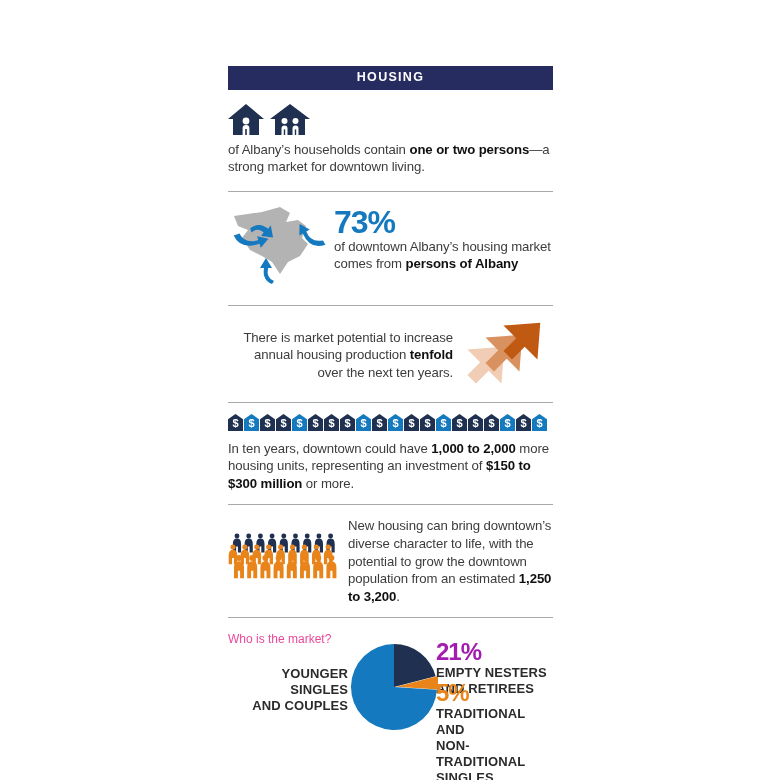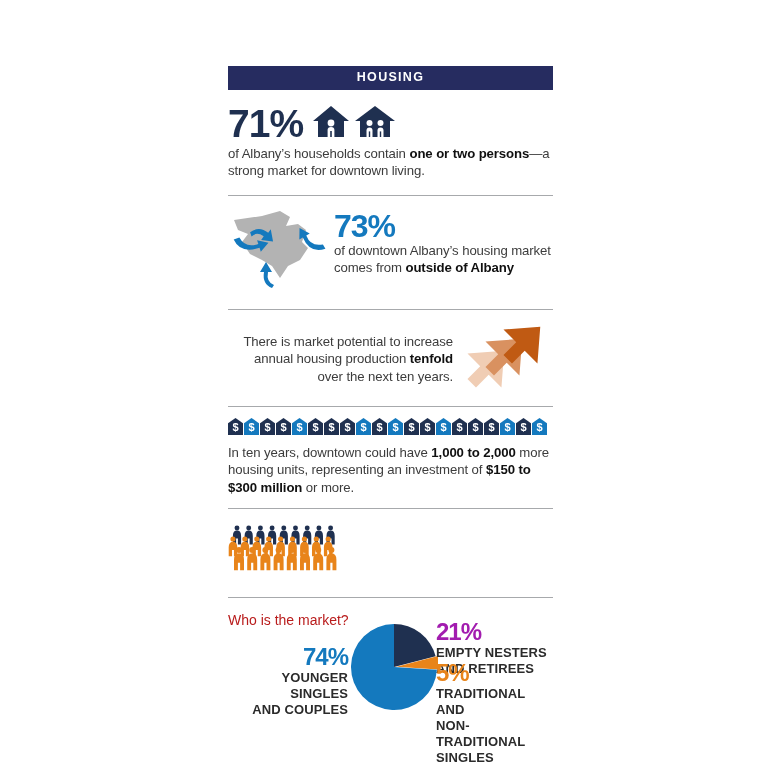--- a/index.html
+++ b/index.html
@@ -106,22 +106,22 @@
   }
 
   
   .s5 { padding: 12px 0 12px 0; display: flex; align-items: center; }
   .s5-people { width: 112px; flex: none; }
   .s5-text { flex: 1; padding-left: 8px; }
 
   
   .s6 { padding: 14px 0 0 0; position: relative; height: 115px; }
   .s6-q {
-    font-size: 14px;
-    color: #b91c1c;
+    font-size: 12px;
+    color: #ec4899;
     margin: 0 0 4px 0;
   }
   .pie-wrap {
     position: absolute;
     left: 122px;
     top: 25px;
     width: 88px;
     height: 88px;
   }
   .lbl-74 {
@@ -176,21 +176,20 @@
 </head>
 <body>
 
 <div id="page">
   <div class="sheet">
 
     <div class="header-bar">HOUSING</div>
 
     <div class="section s1">
       <div class="s1-top">
-        <div class="s1-num">71%</div>
         <div class="houses">
 
           <span>
             <svg width="36" height="31" viewBox="0 0 36 31">
               <path d="M18 0 L36 15 L31 15 L31 31 L5 31 L5 15 L0 15 Z" fill="#1f3050"></path>
               <circle cx="18" cy="17" r="3.4" fill="#ffffff"></circle>
               <path d="M14.6 31 L14.6 24 Q14.6 21 18 21 Q21.4 21 21.4 24 L21.4 31 Z" fill="#ffffff"></path>
               <rect x="17.2" y="25" width="1.6" height="6" fill="#1f3050"></rect>
             </svg>
           </span>
@@ -223,21 +222,21 @@
 
           <path d="M74 18 Q86 22 84 34 L80 34 L86 44 L92 34 L88 34 Q90 16 74 13 Z" fill="#1479be" transform="rotate(150 82 30)"></path>
 
           <path d="M44 80 Q34 76 36 64 L32 64 L38 54 L44 64 L40 64 Q38 74 46 77 Z" fill="#1479be"></path>
 
           <path d="M22 26 Q30 18 40 24 L42 20 L46 32 L34 32 L36 28 Q28 24 24 30 Z" fill="#1479be" transform="rotate(8 34 26)"></path>
         </svg>
       </div>
       <div class="s2-right">
         <div class="s2-num">73%</div>
-        <div class="body-text">of downtown Albany’s housing market comes from <b>outside of Albany</b></div>
+        <div class="body-text">of downtown Albany’s housing market comes from <b>persons of Albany</b></div>
       </div>
     </div>
     <div class="divider"></div>
 
     <div class="section s3">
       <div class="s3-text body-text">There is market potential to increase annual housing production <b>tenfold</b> over the next ten years.</div>
       <div class="s3-arrows">
         <svg width="95" height="68" viewBox="0 0 95 68">
 
           <path d="M24 68 L24 50 L6 50 L30 22 L54 50 L36 50 L36 68 Z" fill="#f0cdb4" transform="rotate(45 30 45)"></path>
@@ -439,36 +438,36 @@
             <g fill="#e8841a">
               <circle cx="90.19999999999999" cy="29" r="3"></circle>
               <path d="M85.19999999999999 49.2 L85.19999999999999 38.7 Q85.19999999999999 32.2 90.19999999999999 32.2 Q95.19999999999999 32.2 95.19999999999999 38.7 L95.19999999999999 49.2 L91.29999999999998 49.2 L91.29999999999998 41.7 L89.1 41.7 L89.1 49.2 Z"></path>
             </g>
             <g fill="#e8841a">
               <circle cx="103.39999999999999" cy="29" r="3"></circle>
               <path d="M98.39999999999999 49.2 L98.39999999999999 38.7 Q98.39999999999999 32.2 103.39999999999999 32.2 Q108.39999999999999 32.2 108.39999999999999 38.7 L108.39999999999999 49.2 L104.49999999999999 49.2 L104.49999999999999 41.7 L102.3 41.7 L102.3 49.2 Z"></path>
             </g>
           </svg>
       </div>
+      <div class="s5-text body-text">New housing can bring downtown’s diverse character to life, with the potential to grow the downtown population from an estimated <b>1,250 to 3,200</b>.</div>
     </div>
     <div class="divider"></div>
 
     <div class="section s6">
       <div class="s6-q">Who is the market?</div>
 
       <div class="pie-wrap">
         <svg id="pie-svg" width="88" height="88" viewBox="0 0 88 88">
             <path d="M44 44 L44 1 A43 43 0 0 1 85.64907592853113 33.30633485191124 Z" fill="#1f3050"></path>
             <path d="M46.4889049115077 43.764729216703714 L88.13798084003884 33.07106406861495 A43 43 0 0 1 89.40405423392339 46.464721556464184 Z" fill="#e8841a"></path>
             <path d="M44 44 L86.91514932241569 46.69999233976047 A43 43 0 1 1 43.99999999999999 1 Z" fill="#1479be"></path>
           </svg>
       </div>
 
       <div class="lbl-74">
-        <div class="pct">74%</div>
         <div class="sublbl">
           <span>YOUNGER SINGLES</span><br>
           <span>AND COUPLES</span>
         </div>
       </div>
 
       <div class="lbl-21">
         <div class="pct">21%</div>
         <div class="sublbl">
           <span>EMPTY NESTERS</span><br>

